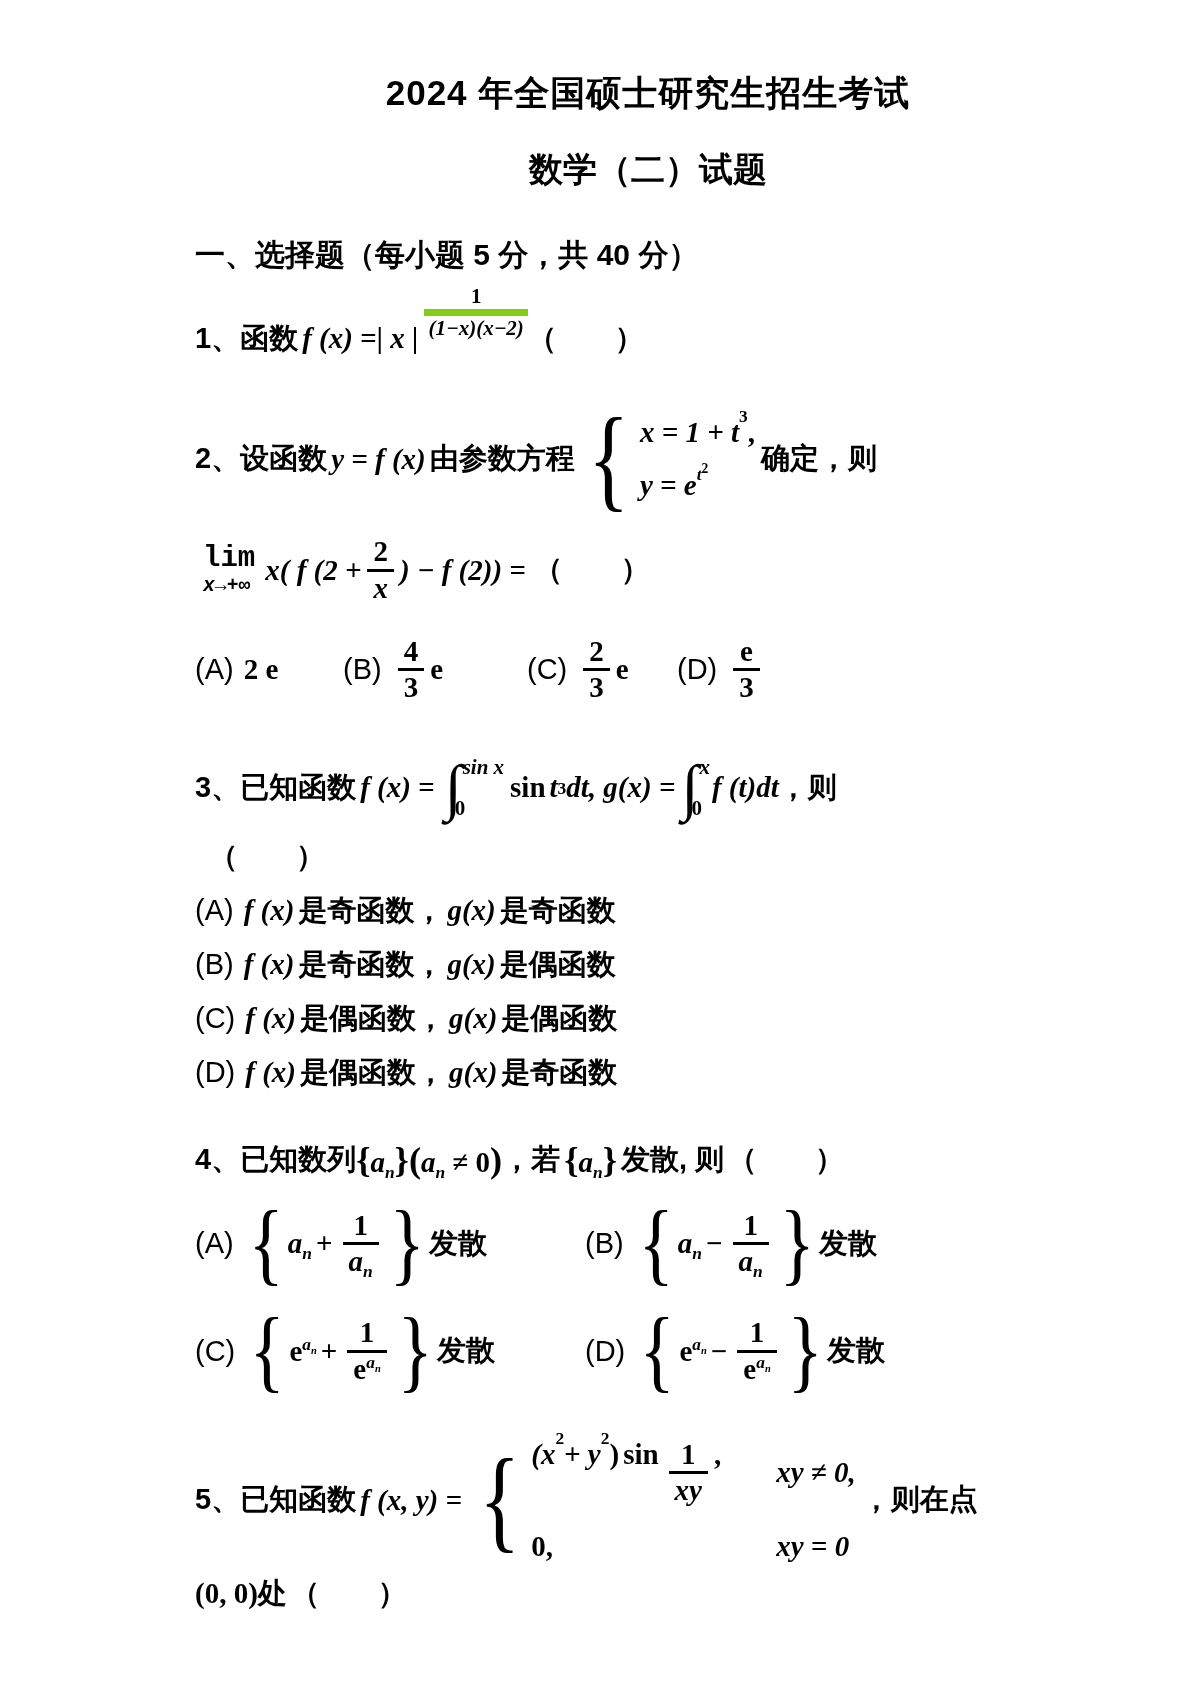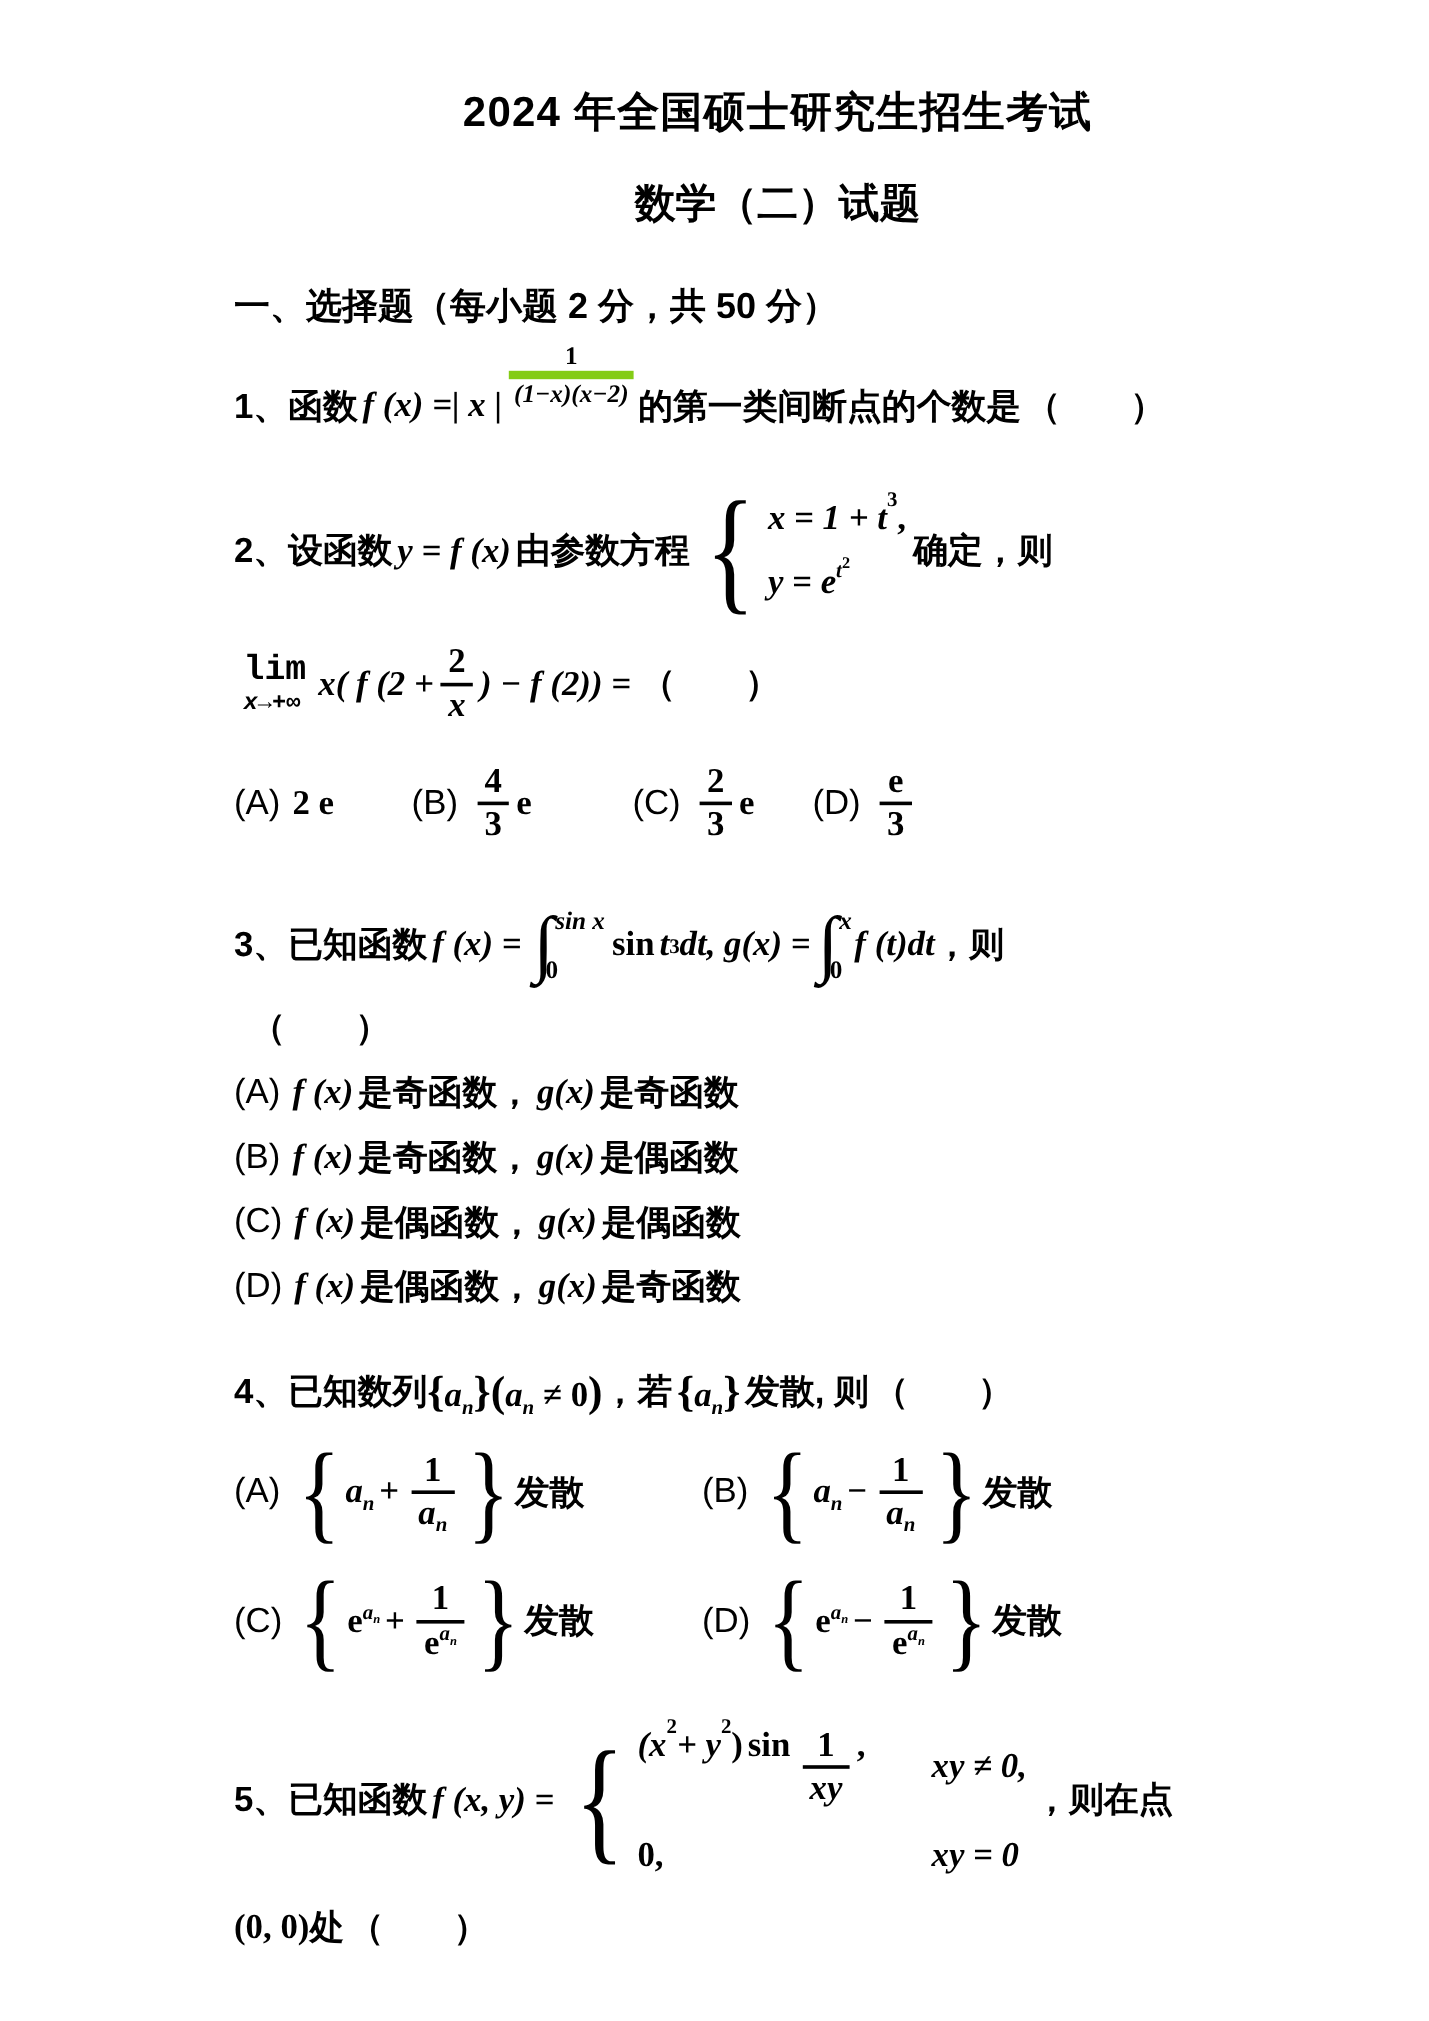--- a/index.html
+++ b/index.html
@@ -70,41 +70,40 @@
 
   .q3{margin-top:50px;}
   .q3 .blankline{margin-top:16px;margin-left:14px;}
   .q3 .opt{margin-top:14px;font-size:29px;display:flex;align-items:center;}
 
   .q4{margin-top:46px;}
   .q4 .opts{display:grid;grid-template-columns:390px auto;row-gap:34px;margin-top:26px;}
   .q4 .opt{display:flex;align-items:center;font-size:29px;}
 
   .q5{margin-top:50px;}
-  .q5 .l2{margin-top:24px;text-align:right;}
+  .q5 .l2{margin-top:11px;text-align:right;}
 </style>
 </head>
 <body>
 
 <div class="page">
 
   <div class="title cjk">2024 年全国硕士研究生招生考试</div>
   <div class="subtitle cjk">数学（二）试题</div>
-  <div class="sect cjk">一、选择题（每小题 2 分，共 50 分）</div>
+  <div class="sect cjk">一、选择题（每小题 5 分，共 40 分）</div>
 
   <div class="q1">
     <div class="line">
       <span class="cjk qnum">1、</span>
       <span class="cjk">函数</span>
       <span class="m gap-s">f (x) =| x |</span>
       <span class="supfrac m">
         <span class="num up">1</span>
         <span class="den">(1−x)(x−2)</span>
       </span>
-      <span class="cjk gap-s">的第一类间断点的个数是</span>
       <span class="cjk">（　　）</span>
     </div>
   </div>
 
   <div class="q2">
     <div class="line">
       <span class="cjk qnum">2、</span>
       <span class="cjk">设函数</span>
       <span class="m gap-s">y = f (x)</span>
       <span class="cjk">由参数方程</span>

